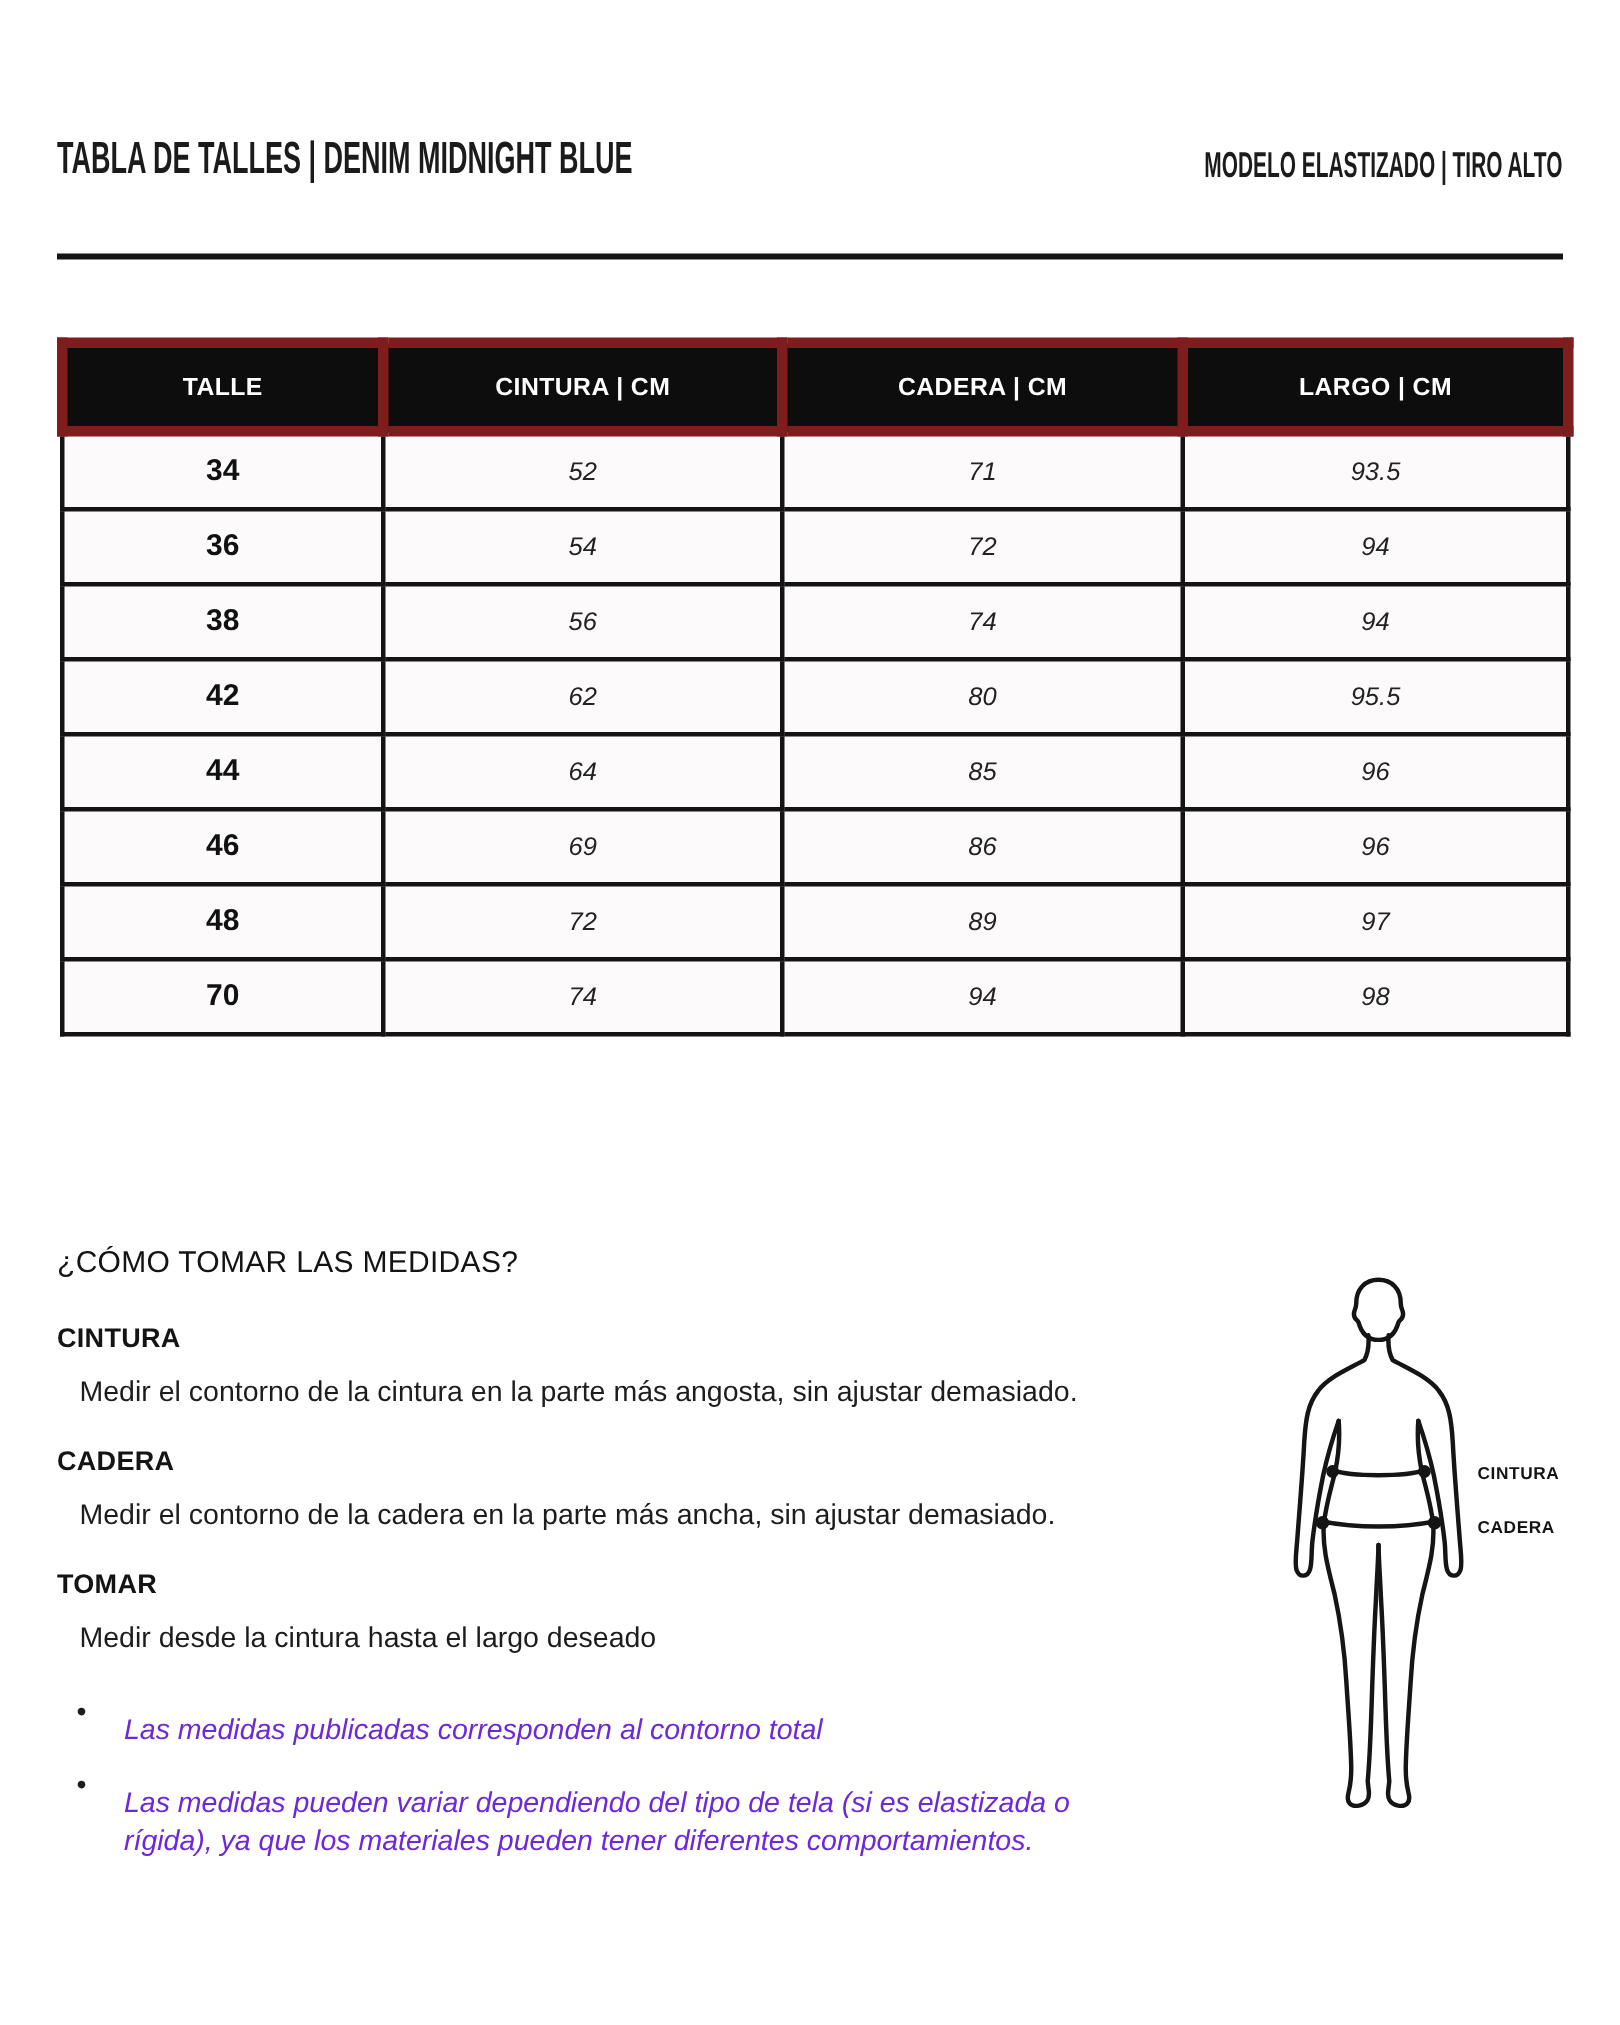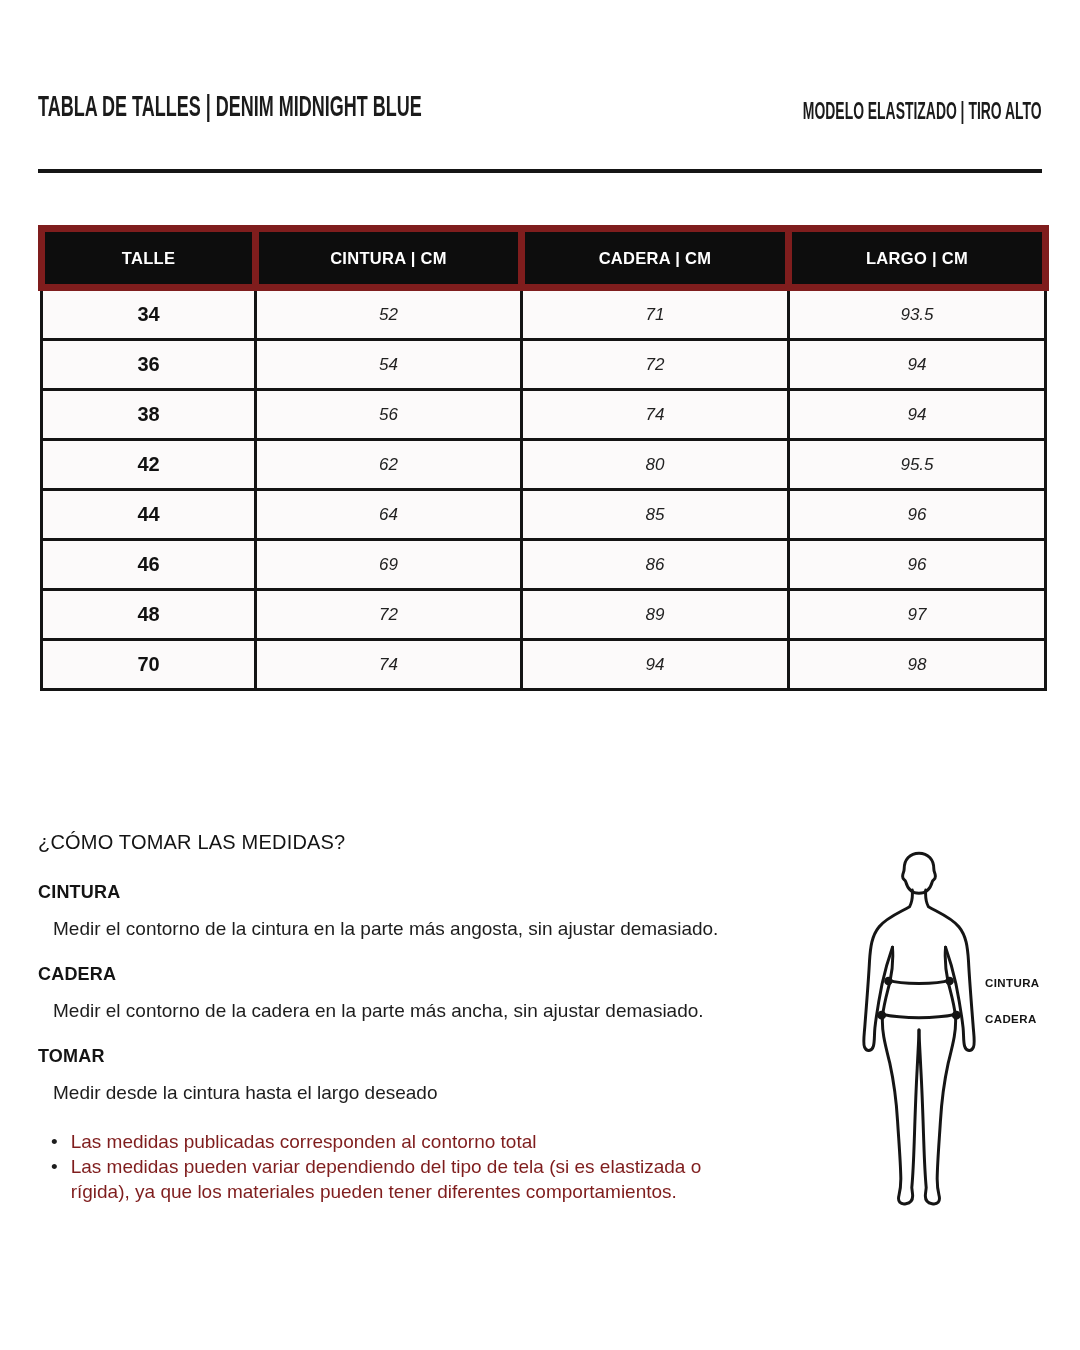--- a/index.html
+++ b/index.html
@@ -38,21 +38,21 @@
 
   
   .guide { position:absolute; left:38px; top:832px; width:790px; }
   .guide h2 { margin:0 0 31px 0; font-size:20px; font-weight:normal; line-height:20px; letter-spacing:0.2px; }
   .sec { margin:0 0 24px 0; }
   .sec h3 { margin:0 0 4px 0; font-size:18px; font-weight:bold; line-height:18px; letter-spacing:0.2px; }
   .sec p { margin:15px; font-size:19px; line-height:25px; color:#1d1d1d; }
   .sec.important h3 { margin-bottom:6px; }
   .bullet { display:flex; align-items:flex-start; }
   .bullet::before { content:"•"; margin:0 13px 0 13px; font-size:19px; line-height:25px; color:#1d1d1d; }
-  .bullet p { margin:0; font-size:19px; line-height:25px; color:#7f1d1d; }
+  .bullet p { margin:12px; font-size:19px; line-height:25px; font-style:italic; color:#6d28d9; }
   .bullet p.wrap { max-width:640px; }
 
   
   .figure { position:absolute; left:856px; top:846px; width:126px; height:360px; }
   .figure svg { display:block; width:126px; height:360px; }
   .fig-label { position:absolute; font-size:11.5px; font-weight:bold; letter-spacing:0.4px; color:#141414; white-space:nowrap; }
   .fig-label.waist { left:985px; top:977px; }
   .fig-label.hip   { left:985px; top:1013px; }
 </style>
 </head>

